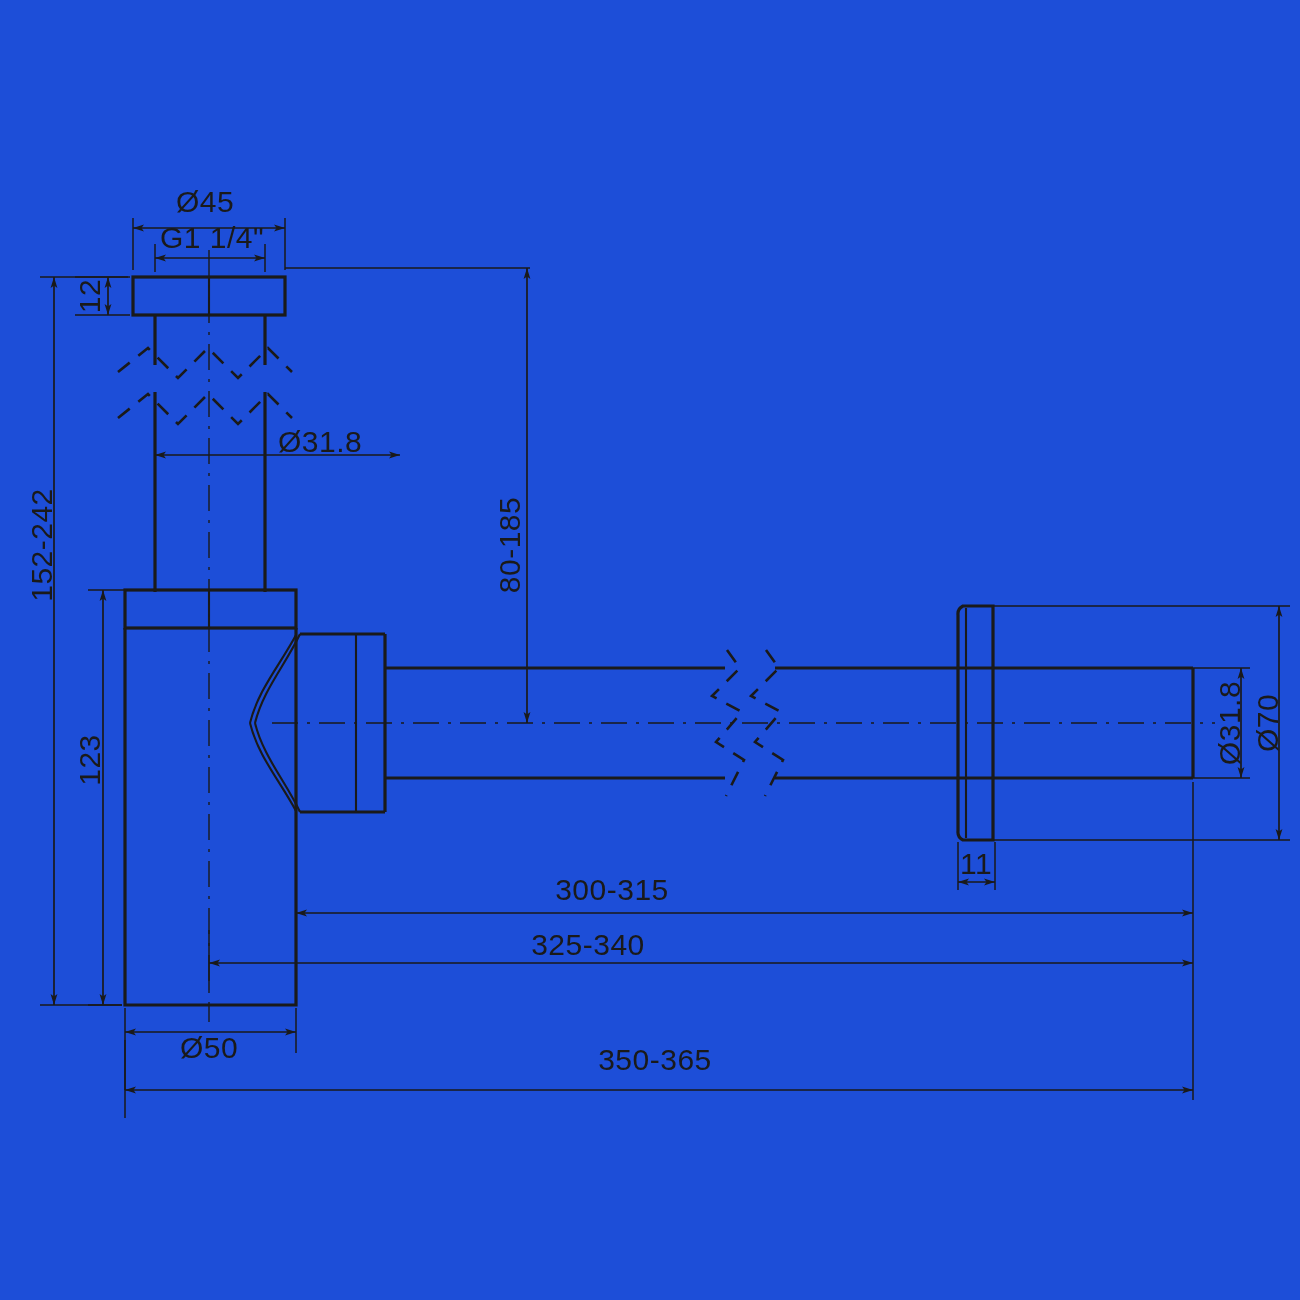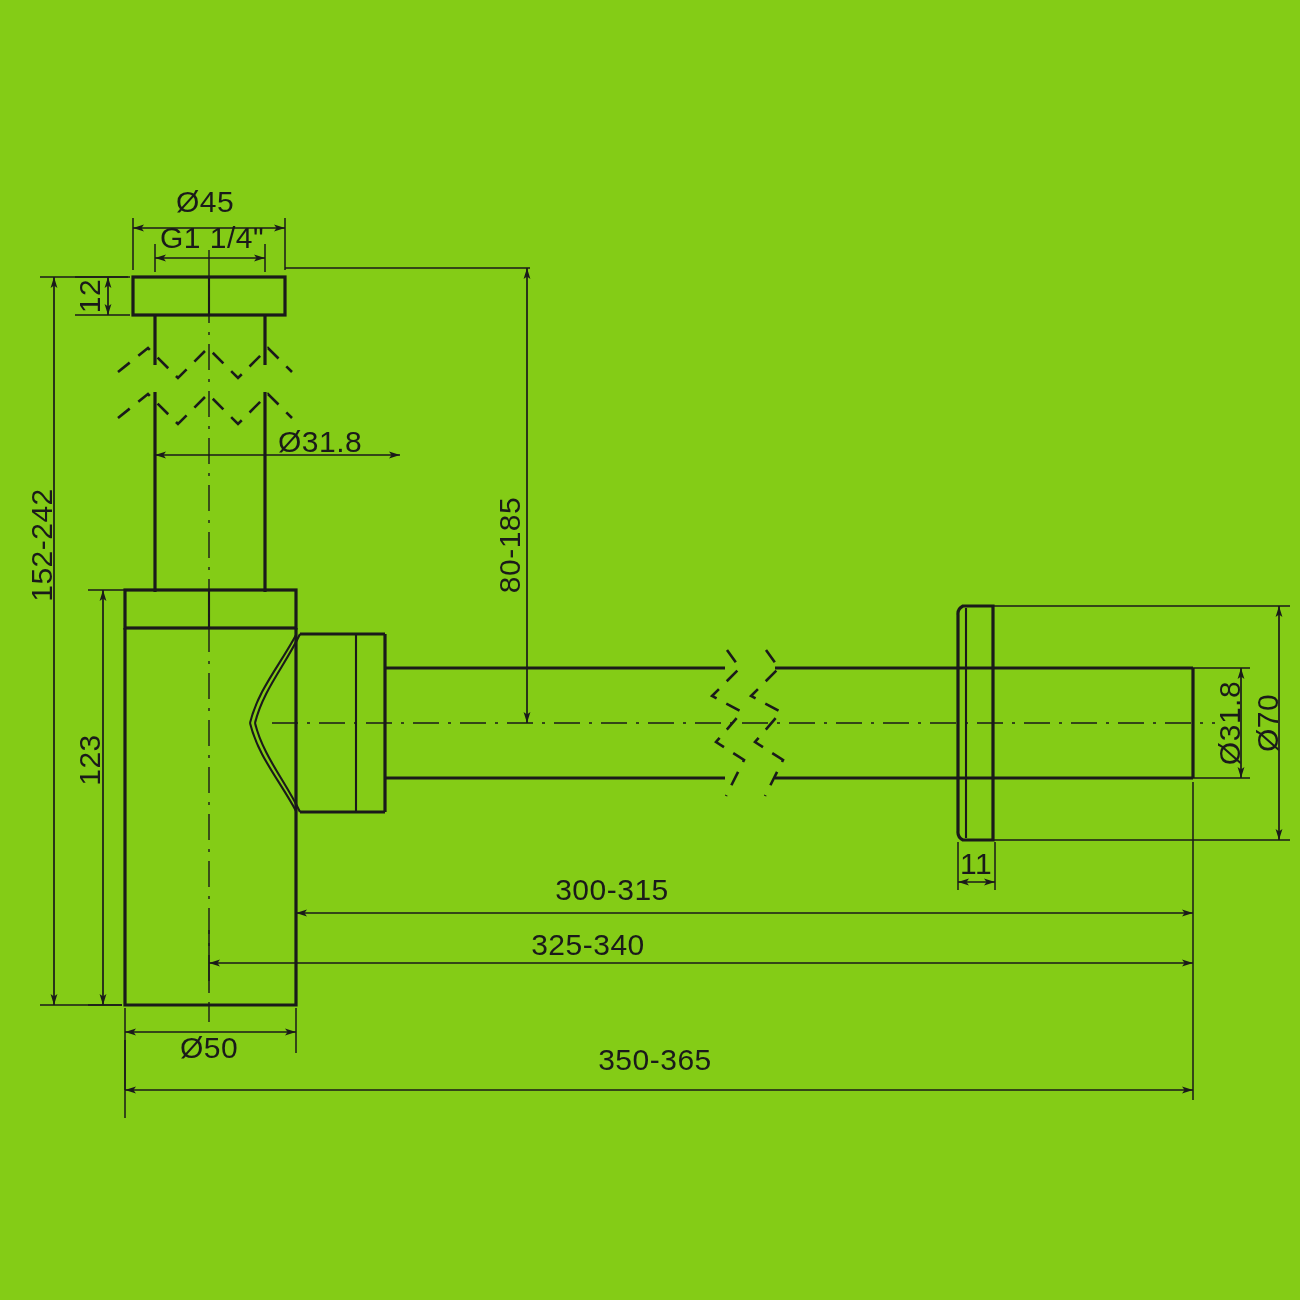--- a/index.html
+++ b/index.html
@@ -4,21 +4,21 @@
 <style>
   html, body {
     margin: 0;
     padding: 0;
     background: #ffffff;
   }
   #root {
     position: relative;
     width: 1300px;
     height: 1300px;
-    background: #84cc16;
+    background: #1d4ed8;
     font-family: "Liberation Sans", sans-serif;
   }
   svg#drawing {
     position: absolute;
     left: 0;
     top: 0;
     width: 1300px;
     height: 1300px;
     display: block;
   }

